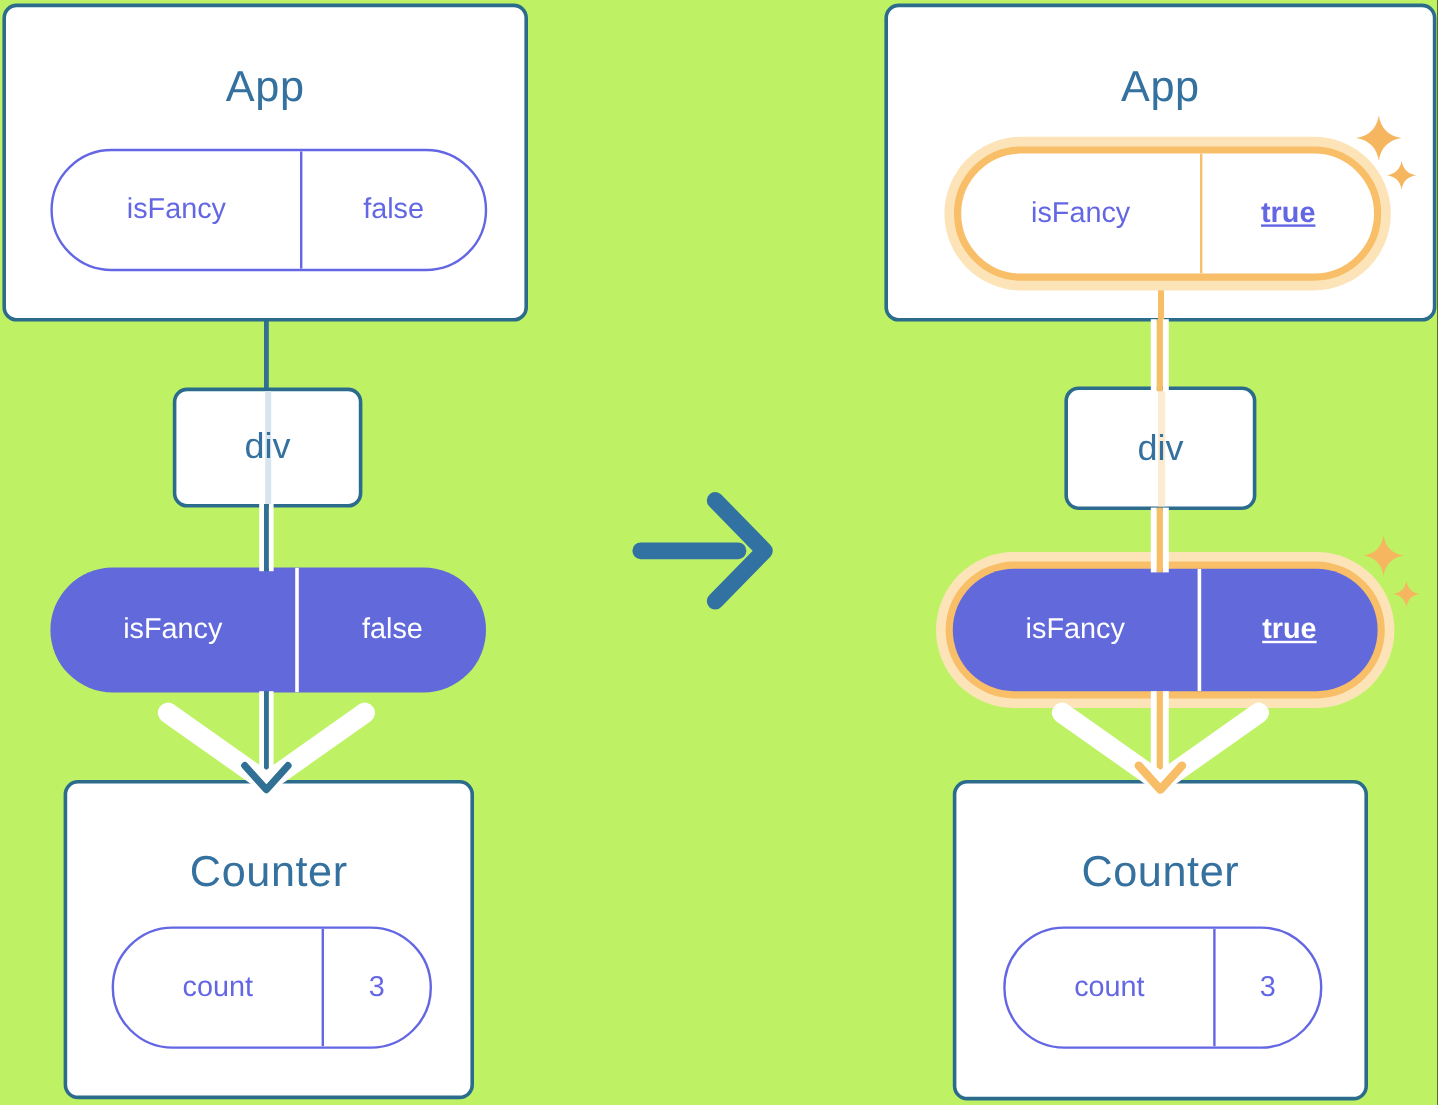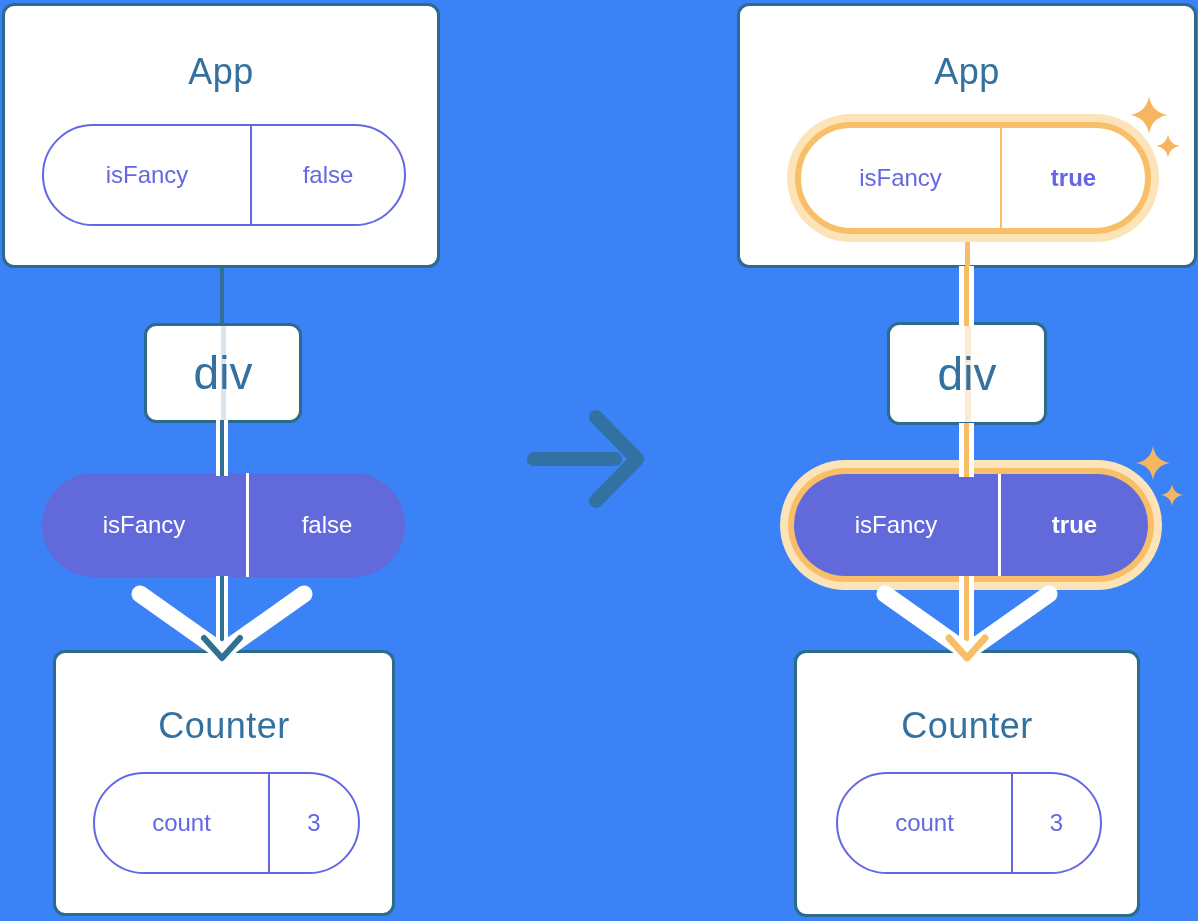--- a/index.html
+++ b/index.html
@@ -1,49 +1,49 @@
 <!DOCTYPE html>
 <html><head>
 <meta charset="utf-8">
 <style>
   html,body{margin:0;padding:0;background:#000;}
   .stage{
-    position:relative;width:1198px;height:921px;background:#3b82f6;overflow:hidden;
+    position:relative;width:1198px;height:921px;background:#bef264;overflow:hidden;
     font-family:"Liberation Sans", sans-serif;
   }
   
   .box{
     position:absolute;background:#fff;border:3px solid #2B6B8C;border-radius:12px;
     box-sizing:border-box;z-index:2;
   }
   .box-title{
     position:absolute;left:0;right:0;text-align:center;
     color:#35719E;font-size:36px;font-weight:500;letter-spacing:.5px;z-index:2;
   }
   .div-label{
     position:absolute;left:0;right:0;top:0;bottom:0;display:flex;align-items:center;justify-content:center;
-    color:#35719E;font-size:46px;font-weight:500;z-index:2;
+    color:#35719E;font-size:30px;font-weight:500;z-index:2;
   }
   
   .pill{
     position:absolute;display:flex;box-sizing:border-box;border-radius:60px;
     font-size:24px;z-index:3;overflow:hidden;
   }
   .pill .cell{display:flex;align-items:center;justify-content:center;white-space:nowrap;flex:1;}
   .pill.outline{background:#fff;border:2px solid #6467E4;color:#6467E4;}
   .pill.outline .cell.key{border-right:2px solid #6467E4;flex:none;}
   .pill.filled{background:#6269DB;color:#fff;}
   .pill.filled .cell.key{border-right:3px solid #fff;flex:none;}
   .pill.hl-outline{background:#fff;border:6px solid #F8BE68;color:#6467E4;
     box-shadow:0 0 0 8px #FCE4B8;}
   .pill.hl-outline .cell.key{border-right:2px solid #F8BE68;flex:none;}
   .pill.hl-filled{background:#6269DB;color:#fff;
     box-shadow:0 0 0 6px #F8BE68,0 0 0 14px #FCE4B8;}
   .pill.hl-filled .cell.key{border-right:3px solid #fff;flex:none;}
-  .bold{font-weight:700;}
+  .bold{font-weight:700;text-decoration:underline;}
   
   .seg{position:absolute;z-index:4;}
   .seg.teal{background:#2F7094;box-shadow:-4px 0 0 #fff,4px 0 0 #fff;}
   .seg.teal.bare{box-shadow:none;z-index:1;}
   .seg.orange{background:#F8BD67;box-shadow:-5px 0 0 #fff,5px 0 0 #fff;}
   .innerline{position:absolute;top:0;bottom:0;z-index:1;}
   .innerline.blue{background:#D8E5EE;}
   .innerline.peach{background:#FBEBD2;}
   .inbox-orange{position:absolute;background:#F8BD67;z-index:1;}
   .flow{position:absolute;z-index:5;}

